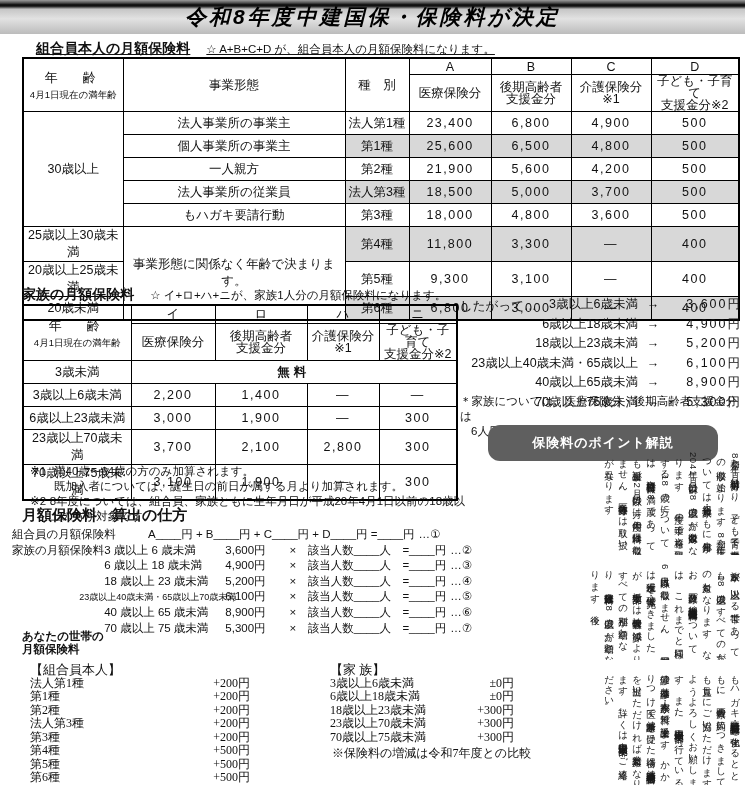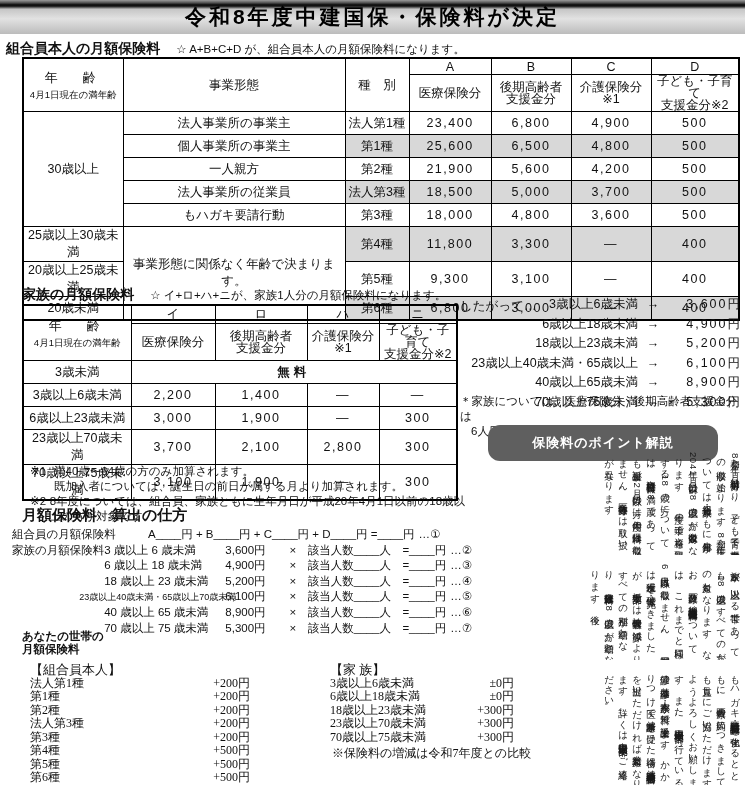--- a/index.html
+++ b/index.html
@@ -2,21 +2,21 @@
 <html><head>
 <meta charset="utf-8">
 <style>
   html,body{margin:0;padding:0;background:#fff;}
   .page{position:relative;width:745px;height:786px;background:#ffffff;overflow:hidden;
         font-family:"Liberation Sans","DejaVu Sans",sans-serif;color:#111;}
 
   
   .title-bar{position:absolute;left:0;top:0;width:745px;height:34px;
     background:linear-gradient(180deg,#9c9c9c 0%,#555 8%,#0e0e0e 14%,#141414 18%,#c6c6c6 27%,#e2e2e2 55%,#bcbcbc 100%);
-    display:flex;align-items:flex-end;justify-content:center;}
+    display:flex;align-items:flex-end;justify-content:center;font-style:italic;}
   .title-bar h1{margin:0 0 3px 0;font-size:21px;font-weight:bold;letter-spacing:3px;color:#000;}
 
   
   .sec-head{position:absolute;display:flex;align-items:baseline;}
   .sec-title{font-size:14px;font-weight:bold;}
   .sec-note{font-size:11.5px;margin-left:16px;}
 
   
   table{border-collapse:collapse;table-layout:fixed;}
   .t1{position:absolute;left:22px;top:57px;width:716px;border:2px solid #000;}
@@ -95,21 +95,21 @@
 </style>
 </head>
 <body>
 
 <div class="page">
 
   <div class="title-bar">
     <h1>令和8年度中建国保・保険料が決定</h1>
   </div>
 
-  <div class="sec-head" style="left:6px;top:40px;">
+  <div class="sec-head" style="left:36px;top:40px;text-decoration:underline;">
     <span class="sec-title">組合員本人の月額保険料</span>
     <span class="sec-note">☆ A+B+C+D が、組合員本人の月額保険料になります。</span>
   </div>
 
   <table class="t1">
     <colgroup>
         <col style="width:100px">
         <col style="width:222px">
         <col style="width:64px">
       <col style="width:82px">

